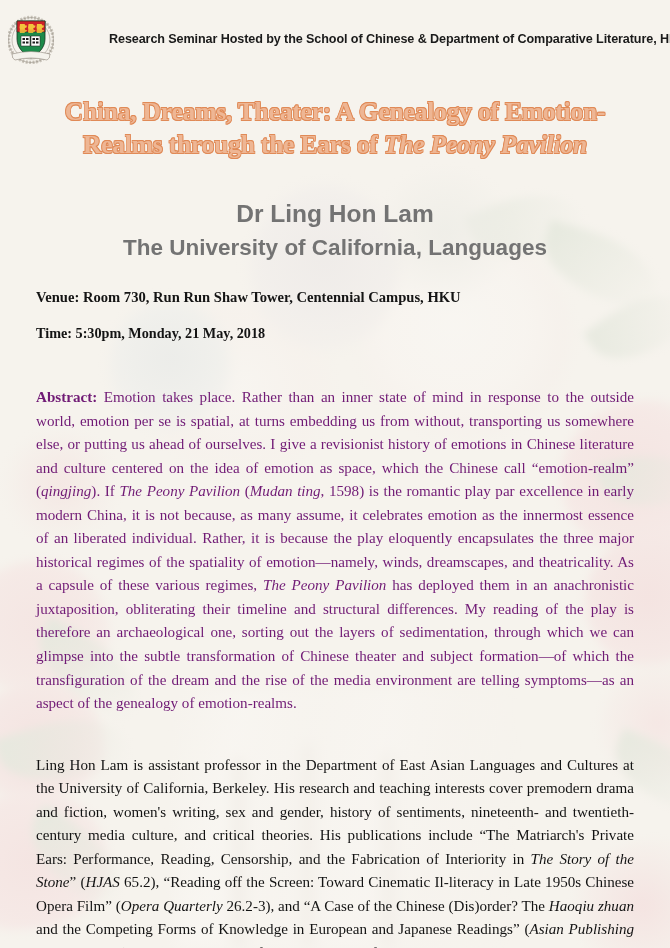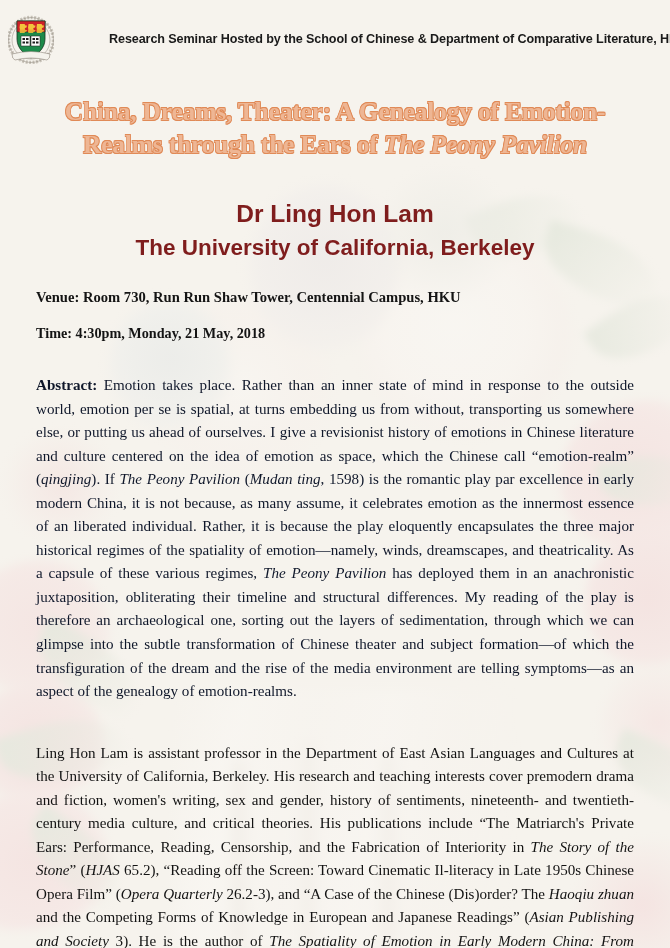--- a/index.html
+++ b/index.html
@@ -113,21 +113,21 @@
       -0.7px 0.7px 0 #e08a57;
     letter-spacing: -0.2px;
   }
   .title .it { font-style: italic; }
 
   .speaker {
     margin-top: 36px;
     text-align: center;
     font-family: "Liberation Sans", sans-serif;
     font-weight: bold;
-    color: #7f1d1d;
+    color: #737373;
   }
   .speaker-name {
     font-size: 24.5px;
     line-height: 1.36;
   }
   .speaker-affil {
     font-size: 22.5px;
     line-height: 1.36;
     margin-top: 2px;
   }
@@ -136,25 +136,25 @@
     margin-top: 26px;
     text-align: left;
     font-family: "Liberation Serif", serif;
     font-weight: bold;
     color: #141414;
   }
   .venue { font-size: 14.6px; }
   .time  { font-size: 14.2px; margin-top: 19px; }
 
   .abstract {
-    margin-top: 32px;
+    margin-top: 44px;
     text-align: justify;
     font-size: 15.1px;
     line-height: 1.56;
-    color: #0f172a;
+    color: #701a75;
   }
   .abstract .lead { font-weight: bold; }
   .abstract i, .bio i { font-style: italic; }
 
   .bio {
     margin-top: 38px;
     text-align: justify;
     font-size: 15.1px;
     line-height: 1.56;
     color: #131313;
@@ -247,26 +247,26 @@
 
   <div class="content">
 
     <h1 class="title">
       <span>China, Dreams, Theater: A Genealogy of Emotion-</span><br>
       <span>Realms through the Ears of </span><span class="it">The Peony Pavilion</span>
     </h1>
 
     <div class="speaker">
       <div class="speaker-name">Dr Ling Hon Lam</div>
-      <div class="speaker-affil">The University of California, Berkeley</div>
+      <div class="speaker-affil">The University of California, Languages</div>
     </div>
 
     <div class="logistics">
       <div class="venue">Venue: Room 730, Run Run Shaw Tower, Centennial Campus, HKU</div>
-      <div class="time">Time: 4:30pm, Monday, 21 May, 2018</div>
+      <div class="time">Time: 5:30pm, Monday, 21 May, 2018</div>
     </div>
 
     <p class="abstract"><span class="lead">Abstract:</span><span> Emotion takes place. Rather than an inner state of mind in response to the outside world, emotion per se is spatial, at turns embedding us from without, transporting us somewhere else, or putting us ahead of ourselves. I give a revisionist history of emotions in Chinese literature and culture centered on the idea of emotion as space, which the Chinese call “emotion-realm” (</span><i>qingjing</i><span>). If </span><i>The Peony Pavilion</i><span> (</span><i>Mudan ting</i><span>, 1598) is the romantic play par excellence in early modern China, it is not because, as many assume, it celebrates emotion as the innermost essence of an liberated individual. Rather, it is because the play eloquently encapsulates the three major historical regimes of the spatiality of emotion—namely, winds, dreamscapes, and theatricality. As a capsule of these various regimes, </span><i>The Peony Pavilion</i><span> has deployed them in an anachronistic juxtaposition, obliterating their timeline and structural differences. My reading of the play is therefore an archaeological one, sorting out the layers of sedimentation, through which we can glimpse into the subtle transformation of Chinese theater and subject formation—of which the transfiguration of the dream and the rise of the media environment are telling symptoms—as an aspect of the genealogy of emotion-realms.</span></p>
 
     <p class="bio"><span class="lead">Ling Hon Lam</span><span> is assistant professor in the Department of East Asian Languages and Cultures at the University of California, Berkeley. His research and teaching interests cover premodern drama and fiction, women's writing, sex and gender, history of sentiments, nineteenth- and twentieth-century media culture, and critical theories. His publications include “The Matriarch's Private Ears: Performance, Reading, Censorship, and the Fabrication of Interiority in </span><i>The Story of the Stone</i><span>” (</span><i>HJAS</i><span> 65.2), “Reading off the Screen: Toward Cinematic Il-literacy in Late 1950s Chinese Opera Film” (</span><i>Opera Quarterly</i><span> 26.2-3), and “A Case of the Chinese (Dis)order? The </span><i>Haoqiu zhuan</i><span> and the Competing Forms of Knowledge in European and Japanese Readings” (</span><i>Asian Publishing and Society</i><span> 3). He is the author of </span><i>The Spatiality of Emotion in Early Modern China: From Dreamscapes to Theatricality</i></p>
 
   </div>
 </div>
 
 </body></html>

